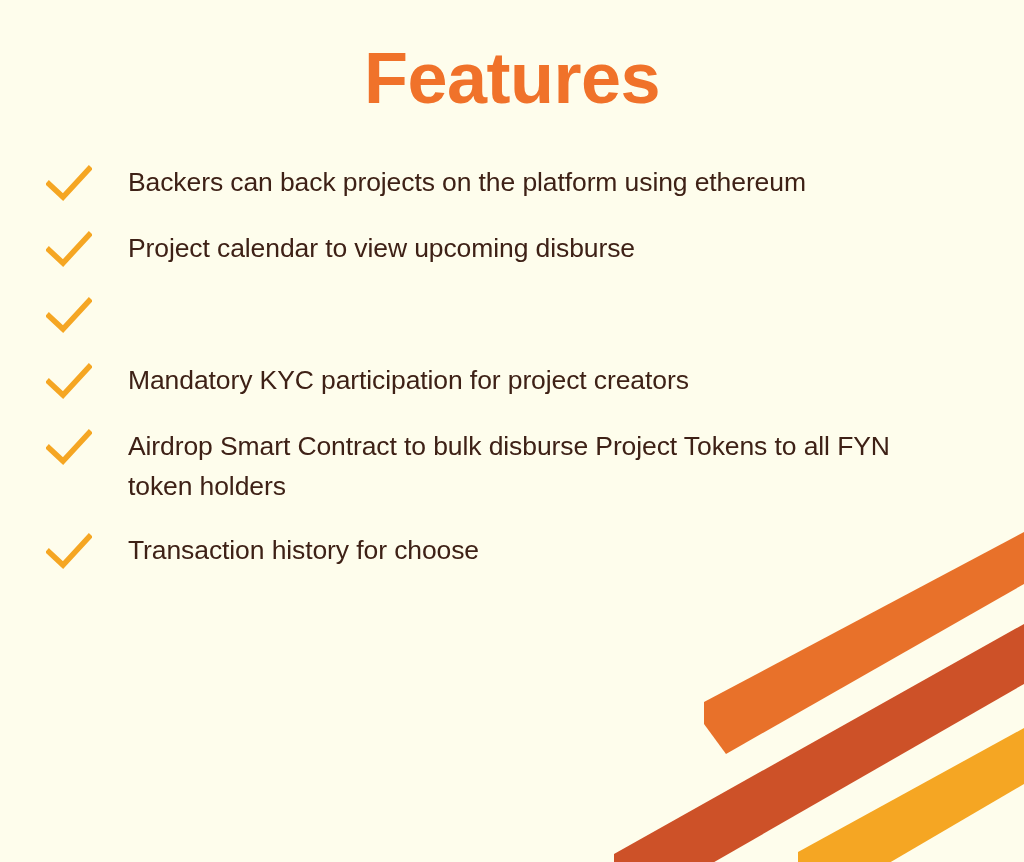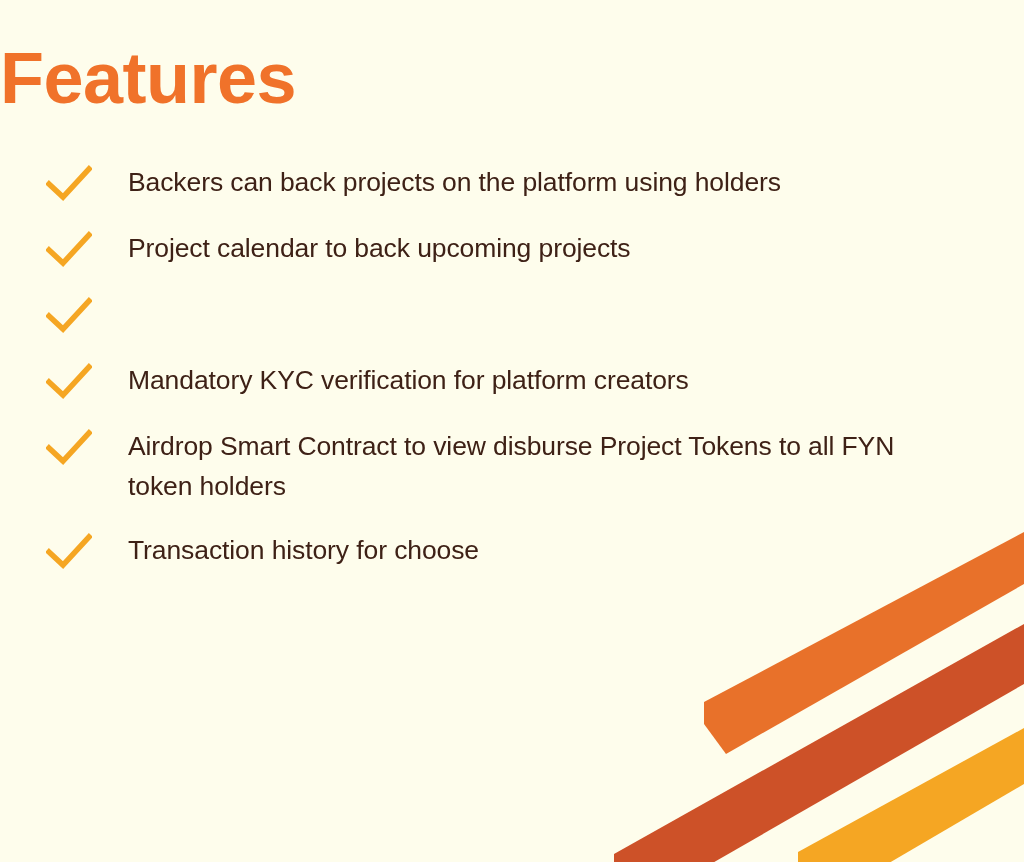--- a/index.html
+++ b/index.html
@@ -36,20 +36,21 @@
     width: 100%;
     height: 100%;
   }
 
   
   .title {
     position: absolute;
     top: 42px;
     left: 0;
     width: 1024px;
+    text-align: center;
     font-size: 72px;
     font-weight: bold;
     letter-spacing: -0.5px;
     color: #F0722A;
     line-height: 1.0;
   }
 
   
   .features {
     position: absolute;
@@ -92,56 +93,56 @@
   <div class="title">Features</div>
 
   <div class="features">
 
     <div class="feature-item">
       <span class="check-icon">
         <svg viewBox="0 0 46 40" xmlns="http://www.w3.org/2000/svg">
           <path d="M3 20 L17 33 L43 5" fill="none" stroke="#F5A623" stroke-width="5.5" stroke-linecap="square" stroke-linejoin="miter"></path>
         </svg>
       </span>
-      <span class="feature-text">Backers can back projects on the platform using holders</span>
+      <span class="feature-text">Backers can back projects on the platform using ethereum</span>
     </div>
 
     <div class="feature-item">
       <span class="check-icon">
         <svg viewBox="0 0 46 40" xmlns="http://www.w3.org/2000/svg">
           <path d="M3 20 L17 33 L43 5" fill="none" stroke="#F5A623" stroke-width="5.5" stroke-linecap="square" stroke-linejoin="miter"></path>
         </svg>
       </span>
-      <span class="feature-text">Project calendar to back upcoming projects</span>
+      <span class="feature-text">Project calendar to view upcoming disburse</span>
     </div>
 
     <div class="feature-item">
       <span class="check-icon">
         <svg viewBox="0 0 46 40" xmlns="http://www.w3.org/2000/svg">
           <path d="M3 20 L17 33 L43 5" fill="none" stroke="#F5A623" stroke-width="5.5" stroke-linecap="square" stroke-linejoin="miter"></path>
         </svg>
       </span>
     </div>
 
     <div class="feature-item">
       <span class="check-icon">
         <svg viewBox="0 0 46 40" xmlns="http://www.w3.org/2000/svg">
           <path d="M3 20 L17 33 L43 5" fill="none" stroke="#F5A623" stroke-width="5.5" stroke-linecap="square" stroke-linejoin="miter"></path>
         </svg>
       </span>
-      <span class="feature-text">Mandatory KYC verification for platform creators</span>
+      <span class="feature-text">Mandatory KYC participation for project creators</span>
     </div>
 
     <div class="feature-item">
       <span class="check-icon">
         <svg viewBox="0 0 46 40" xmlns="http://www.w3.org/2000/svg">
           <path d="M3 20 L17 33 L43 5" fill="none" stroke="#F5A623" stroke-width="5.5" stroke-linecap="square" stroke-linejoin="miter"></path>
         </svg>
       </span>
-      <span class="feature-text">Airdrop Smart Contract to view disburse Project Tokens to all FYN token holders</span>
+      <span class="feature-text">Airdrop Smart Contract to bulk disburse Project Tokens to all FYN token holders</span>
     </div>
 
     <div class="feature-item">
       <span class="check-icon">
         <svg viewBox="0 0 46 40" xmlns="http://www.w3.org/2000/svg">
           <path d="M3 20 L17 33 L43 5" fill="none" stroke="#F5A623" stroke-width="5.5" stroke-linecap="square" stroke-linejoin="miter"></path>
         </svg>
       </span>
       <span class="feature-text">Transaction history for choose</span>
     </div>

